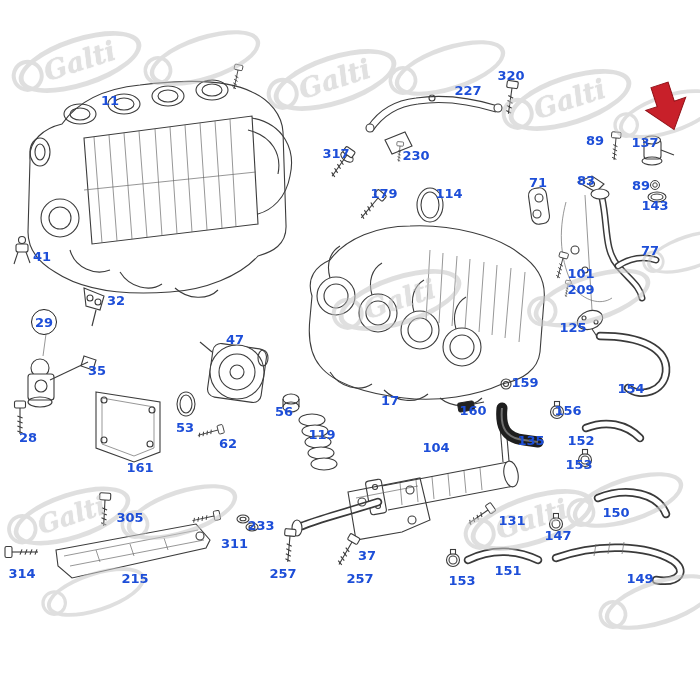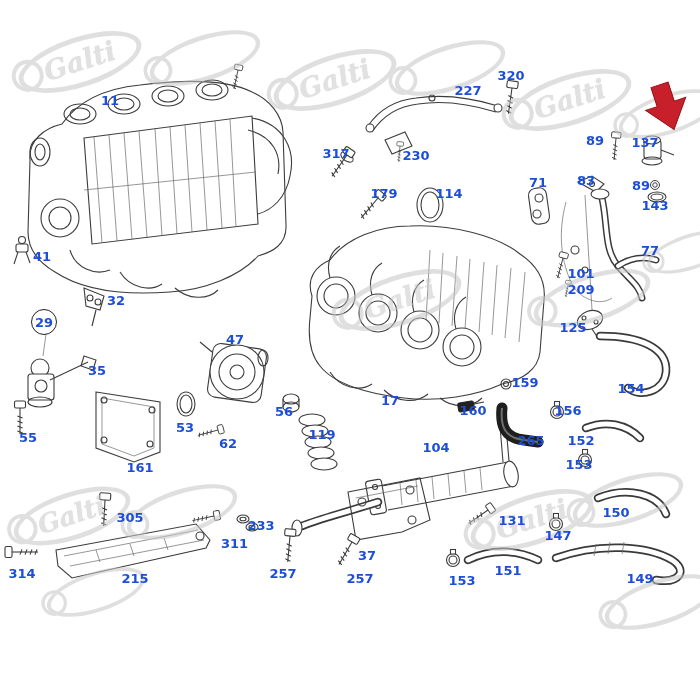--- a/index.html
+++ b/index.html
@@ -416,23 +416,23 @@
       <div class="part-label" style="left: 235px; top: 339px;">47</div>
       <div class="part-label" style="left: 97px; top: 370px;">35</div>
       <div class="part-label" style="left: 631px; top: 380px; margin-top: 8px;">154</div>
       <div class="part-label" style="left: 525px; top: 382px;">159</div>
       <div class="part-label" style="left: 390px; top: 400px;">17</div>
       <div class="part-label" style="left: 284px; top: 411px;">56</div>
       <div class="part-label" style="left: 473px; top: 410px;">160</div>
       <div class="part-label" style="left: 568px; top: 410px;">156</div>
       <div class="part-label" style="left: 185px; top: 427px;">53</div>
       <div class="part-label" style="left: 322px; top: 434px;">119</div>
-      <div class="part-label" style="left: 28px; top: 437px;">55</div>
+      <div class="part-label" style="left: 28px; top: 437px;">28</div>
       <div class="part-label" style="left: 228px; top: 443px;">62</div>
-      <div class="part-label" style="left: 531px; top: 440px;">265</div>
+      <div class="part-label" style="left: 531px; top: 440px;">135</div>
       <div class="part-label" style="left: 581px; top: 440px;">152</div>
       <div class="part-label" style="left: 436px; top: 447px;">104</div>
       <div class="part-label" style="left: 579px; top: 464px;">153</div>
       <div class="part-label" style="left: 140px; top: 467px;">161</div>
       <div class="part-label" style="left: 512px; top: 520px;">131</div>
       <div class="part-label" style="left: 616px; top: 512px;">150</div>
       <div class="part-label" style="left: 130px; top: 517px;">305</div>
       <div class="part-label" style="left: 261px; top: 525px;">233</div>
       <div class="part-label" style="left: 558px; top: 535px;">147</div>
       <div class="part-label" style="left: 222px; top: 543px; padding-left: 25px;">311</div>

